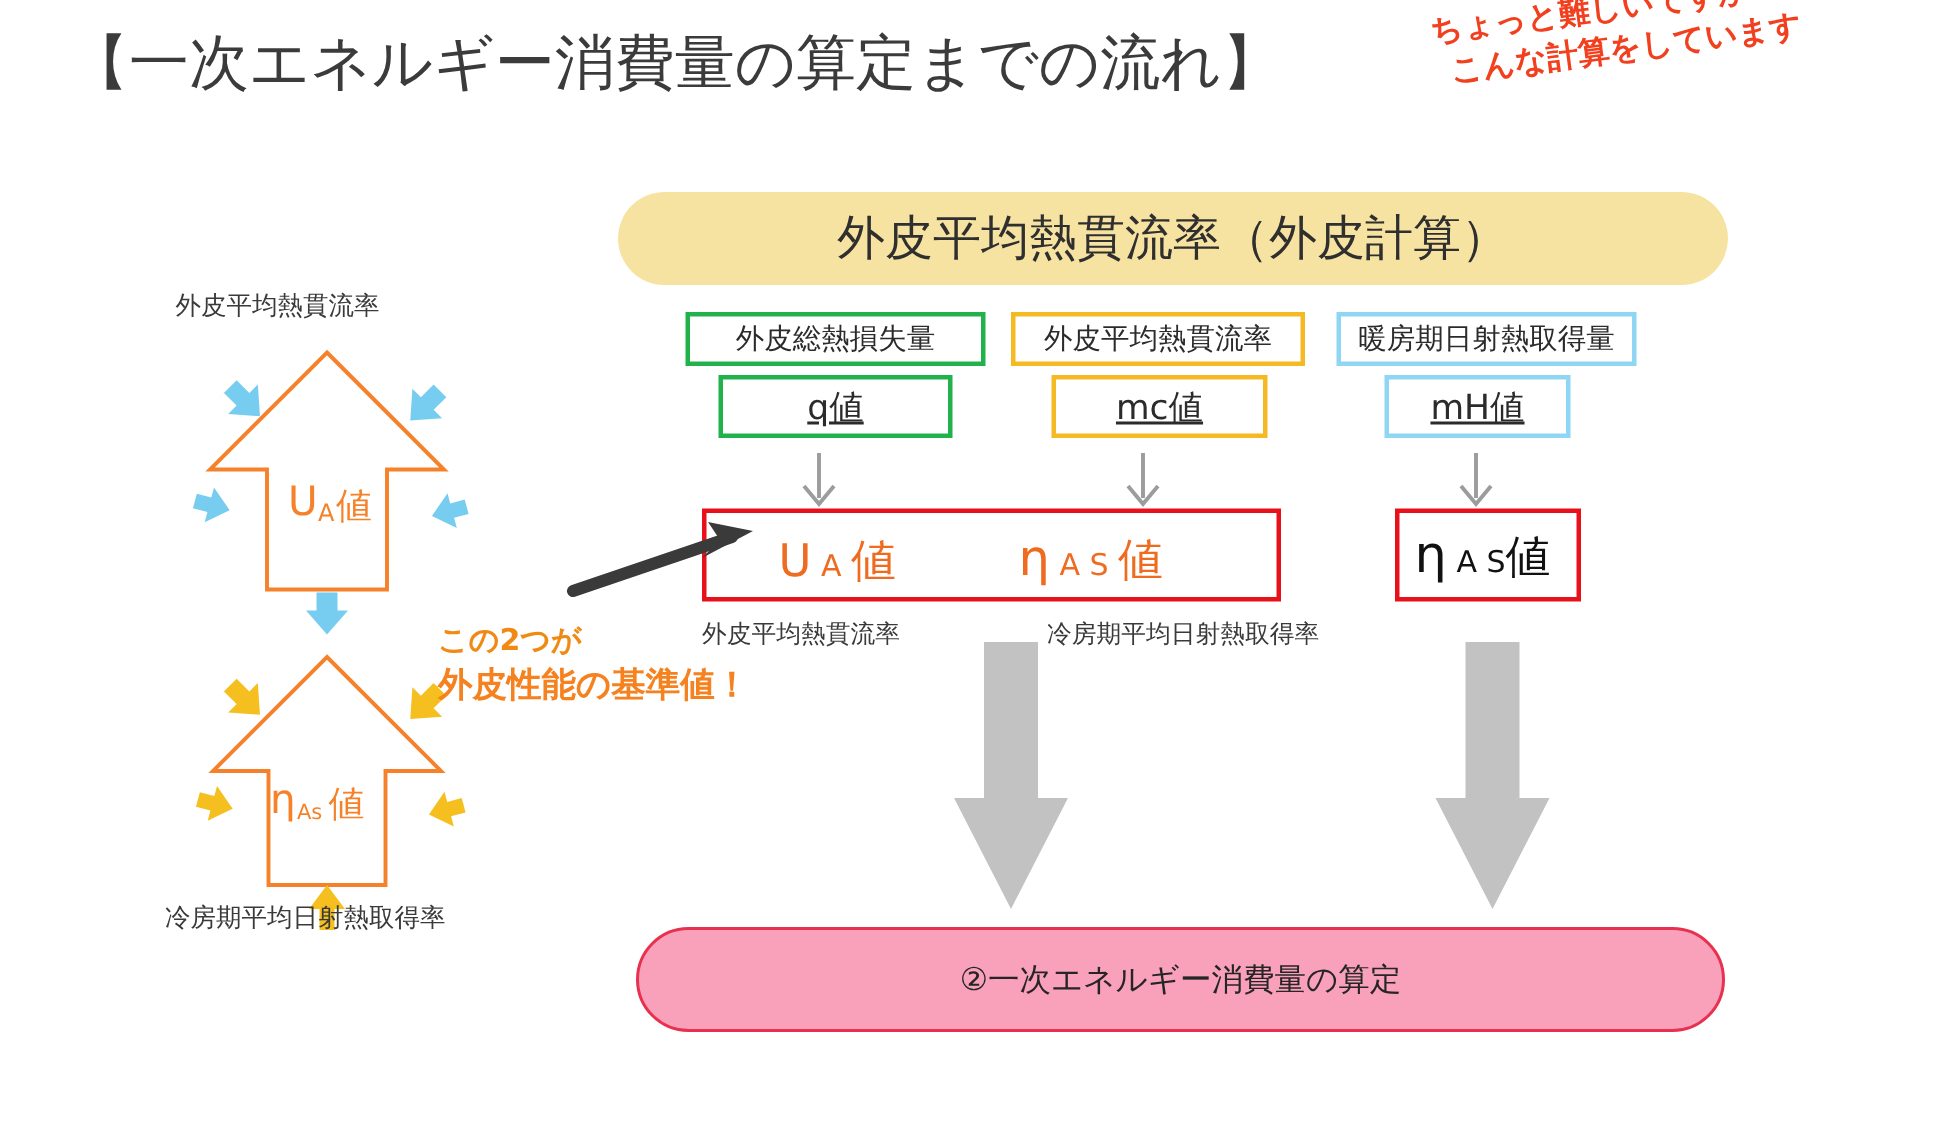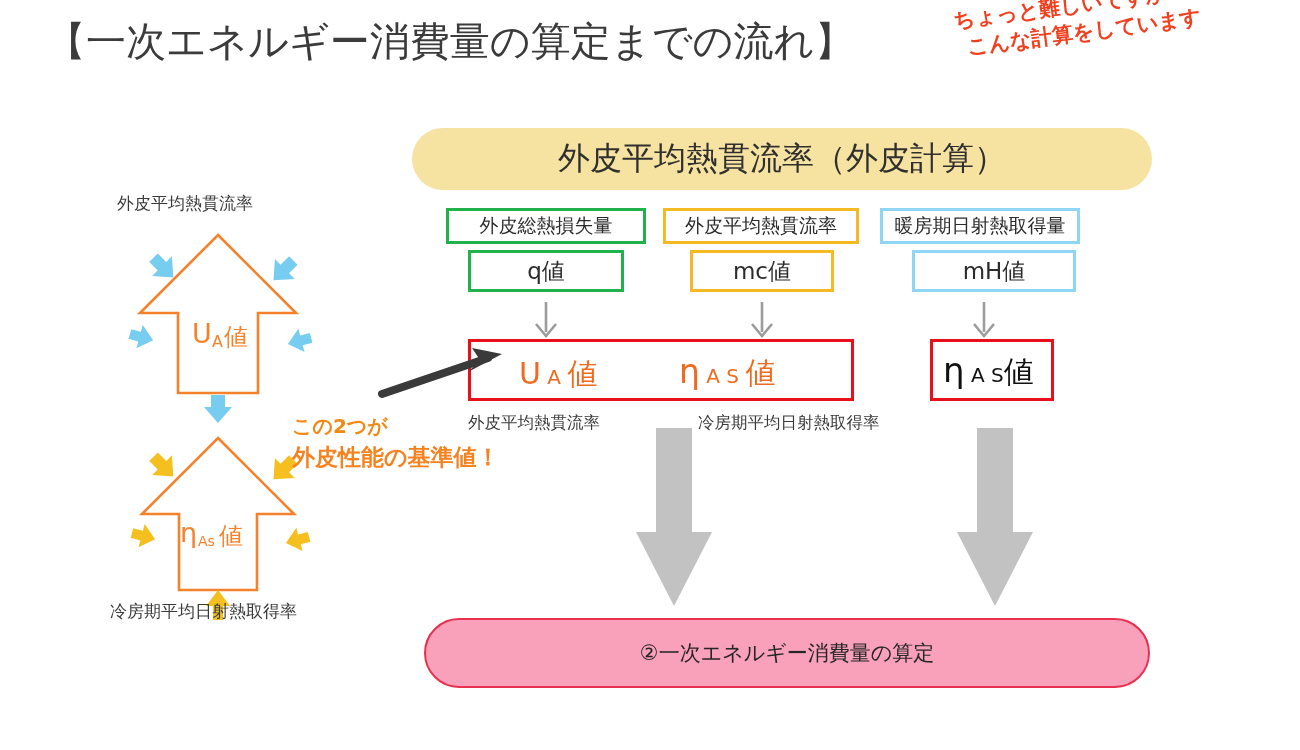--- a/index.html
+++ b/index.html
@@ -61,23 +61,24 @@
   }
 
   
   .lbox{
     box-sizing:border-box;
     display:flex;align-items:center;justify-content:center;
     background:#ffffff;
     font-family:"DejaVu Sans",sans-serif;
     color:#2b2b2b;
     white-space:nowrap;
+    margin-left:11px;
   }
   .lbox.top{height:36px;font-size:19px;border-width:3px;border-style:solid;}
-  .lbox.val{height:42px;font-size:23px;border-width:3px;border-style:solid;}
+  .lbox.val{height:42px;font-size:23px;border-width:3px;border-style:solid;text-decoration:underline;}
   .g{border-color:#22b24c;}
   .y{border-color:#f5b923;}
   .b{border-color:#8fd6f5;}
 
   
   .redbox{
     box-sizing:border-box;
     border:3px solid #e8111b;
     background:#fff;
     display:flex;align-items:center;
@@ -183,21 +184,21 @@
 
   <div class="abs lbox top y" style="left:663px;top:208px;width:196px;">外皮平均熱貫流率</div>
   <div class="abs lbox val y" style="left:690px;top:250px;width:144px;">mc値</div>
   <div class="abs" style="left:747px;top:300px;">
     <svg width="30" height="42" viewBox="0 0 30 42">
         <path d="M15 2 L15 32 M5 24 L15 36 L25 24" fill="none" stroke="#9c9c9c" stroke-width="2.6"></path>
       </svg>
   </div>
 
   <div class="abs lbox top b" style="left:880px;top:208px;width:200px;">暖房期日射熱取得量</div>
-  <div class="abs lbox val b" style="left:912px;top:250px;width:164px;">mH値</div>
+  <div class="abs lbox val b" style="left:912px;top:250px;width:124px;">mH値</div>
   <div class="abs" style="left:969px;top:300px;">
     <svg width="30" height="42" viewBox="0 0 30 42">
         <path d="M15 2 L15 32 M5 24 L15 36 L25 24" fill="none" stroke="#9c9c9c" stroke-width="2.6"></path>
       </svg>
   </div>
 
   <div class="abs redbox" style="left:930px;top:339px;width:124px;height:62px;justify-content:center;">
     <div style="position:absolute;left:10px;top:8px;">
       <span class="val-black" style="font-size:34px;">η</span><span class="val-black vsub">&nbsp;A S</span><span class="val-black vmain">値</span>
     </div>

